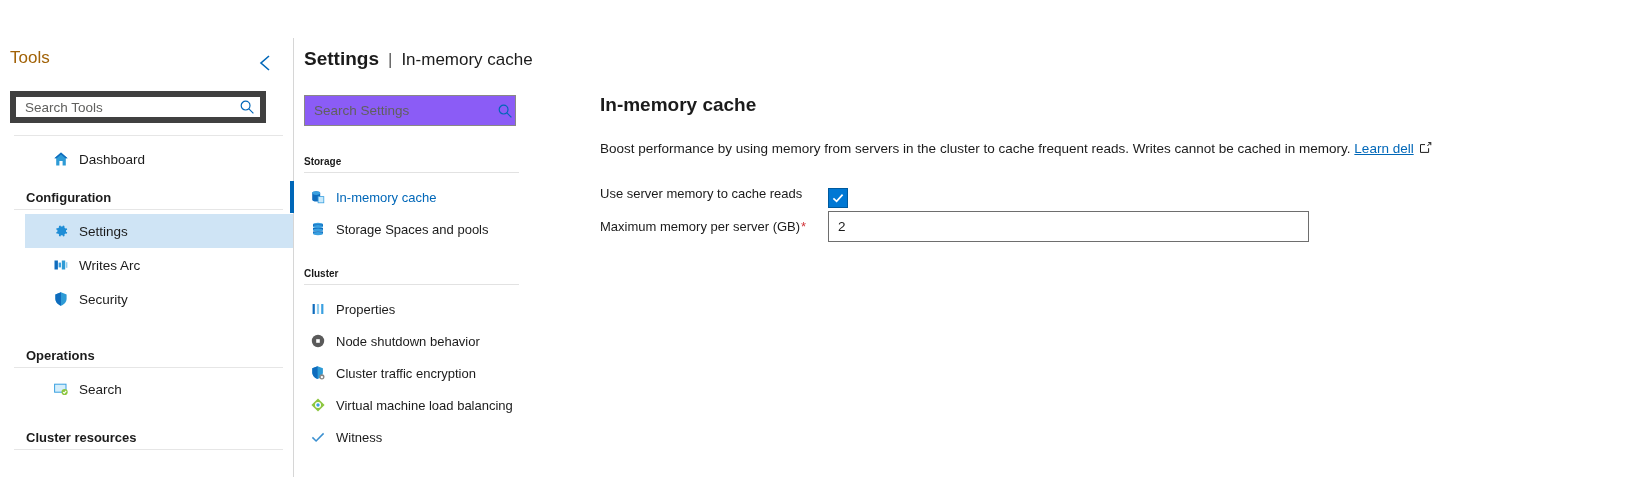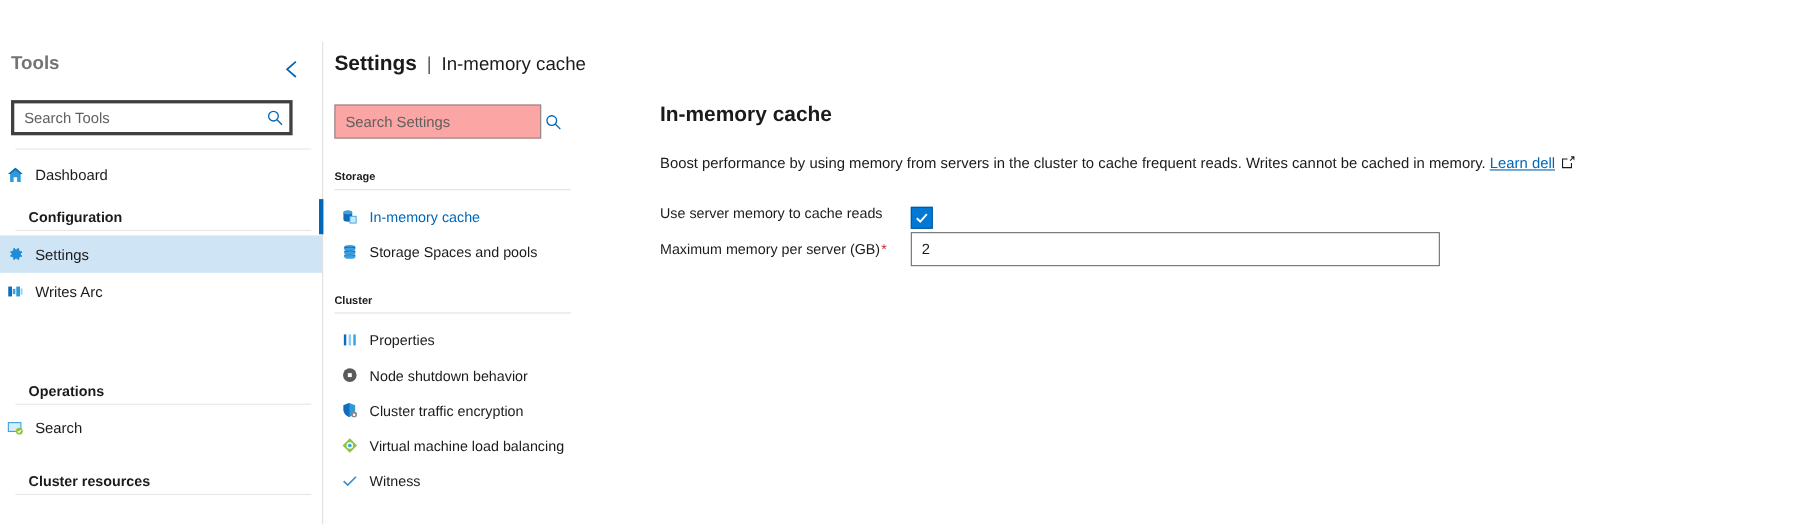--- a/index.html
+++ b/index.html
@@ -21,49 +21,49 @@
   }
 
   
   .tools-panel {
     position: absolute; left: 0; top: 38px;
     width: 293px; height: 439px;
     background: #ffffff;
   }
   .tools-header {
     position: absolute; left: 10px; top: 10px;
-    font-size: 17px; font-weight: bold; color: #737373;
+    font-size: 17px; font-weight: normal; color: #a16207;
   }
   .collapse-btn {
     position: absolute; left: 252px; top: 12px;
     width: 26px; height: 26px; cursor: pointer;
     display: flex; align-items: center; justify-content: center;
   }
   .search-box {
     position: absolute; left: 10px; top: 53px;
     width: 256px; height: 32px;
-    border: 3px solid #404040; background: #fff;
+    border: 6px solid #404040; background: #fff;
     display: flex; align-items: center;
   }
   .search-box input {
     flex: 1; border: none; outline: none; background: transparent;
     font-family: "Liberation Sans", sans-serif;
     font-size: 13.5px; color: #1b1b1b; padding: 0 6px 0 9px;
   }
   .search-box input::placeholder { color: #60605e; }
   .search-ico { width: 26px; display: flex; align-items: center; justify-content: center; cursor: pointer; }
 
   .nav-section-label {
     font-size: 13px; color: #1b1b1b; font-weight: 600;
     padding: 0 0 4px 26px;
   }
   .nav-rule { height: 1px; background: #e6e6e6; margin: 0 10px 0 14px; }
   .nav-item {
     height: 34px; display: flex; align-items: center;
-    padding-left: 6px; cursor: pointer; font-size: 13.5px; color: #1b1b1b;
+    padding-left: 28px; cursor: pointer; font-size: 13.5px; color: #1b1b1b; margin-left: 25px;
   }
   .nav-item .ico { width: 26px; display: flex; align-items: center; }
   .nav-item.selected { background: #cfe4f5; }
 
   
   .v-divider {
     position: absolute; left: 293px; top: 38px;
     width: 1px; height: 439px; background: #d6d6d6;
   }
 
@@ -75,22 +75,22 @@
   .settings-head {
     position: absolute; left: 10px; top: 10px;
     display: flex; align-items: baseline; gap: 9px; white-space: nowrap;
   }
   .settings-head .s-title { font-size: 19px; font-weight: bold; color: #1b1b1b; }
   .settings-head .s-pipe  { font-size: 17px; color: #5a5a5a; font-weight: 300; }
   .settings-head .s-sub   { font-size: 17px; color: #1b1b1b; font-weight: 400; }
 
   .settings-search {
     position: absolute; left: 10px; top: 57px;
-    width: 188px; height: 31px;
-    border: 1px solid #8a8886; background: #fca5a5;
+    width: 212px; height: 31px;
+    border: 1px solid #8a8886; background: #8b5cf6;
     display: flex; align-items: center;
   }
   .settings-search input {
     flex: 1; border: none; outline: none; background: transparent;
     font-family: "Liberation Sans", sans-serif;
     font-size: 13.5px; color: #1b1b1b; padding: 0 4px 0 9px;
   }
   .settings-search input::placeholder { color: #60605e; }
 
   .st-group-label {
@@ -206,20 +206,29 @@
       <div class="nav-item">
         <span class="ico">
           <svg width="16" height="16" viewBox="0 0 16 16">
             <rect x="1.5" y="3.5" width="3.4" height="9" fill="#0f6cbd"></rect>
             <rect x="5.6" y="5.6" width="2.4" height="4.8" fill="#3aa0e0"></rect>
             <rect x="8.8" y="3.5" width="3.4" height="9" fill="#2e9bd6"></rect>
             <rect x="12.8" y="5.2" width="1.6" height="5.6" fill="#8ecdf0"></rect>
           </svg>
         </span>
         <span>Writes Arc</span>
+      </div>
+      <div class="nav-item">
+        <span class="ico">
+          <svg width="16" height="16" viewBox="0 0 16 16">
+            <path d="M8 1.3 2.4 3.4v4.2c0 3.3 2.3 6.2 5.6 7.1 3.3-.9 5.6-3.8 5.6-7.1V3.4z" fill="#2e9bd6"></path>
+            <path d="M8 1.3 2.4 3.4v4.2c0 3.3 2.3 6.2 5.6 7.1z" fill="#0f6cbd"></path>
+          </svg>
+        </span>
+        <span>Security</span>
       </div>
     </div>
 
     <div style="position:absolute;left:0;top:310px;width:293px;">
       <div class="nav-section-label">Operations</div>
       <div class="nav-rule"></div>
       <div class="nav-item" style="margin-top:4px;">
         <span class="ico">
           <svg width="16" height="16" viewBox="0 0 16 16">
             <rect x="1.6" y="3.2" width="11.4" height="8" fill="#d5eefb" stroke="#3aa0e0" stroke-width="1"></rect>

